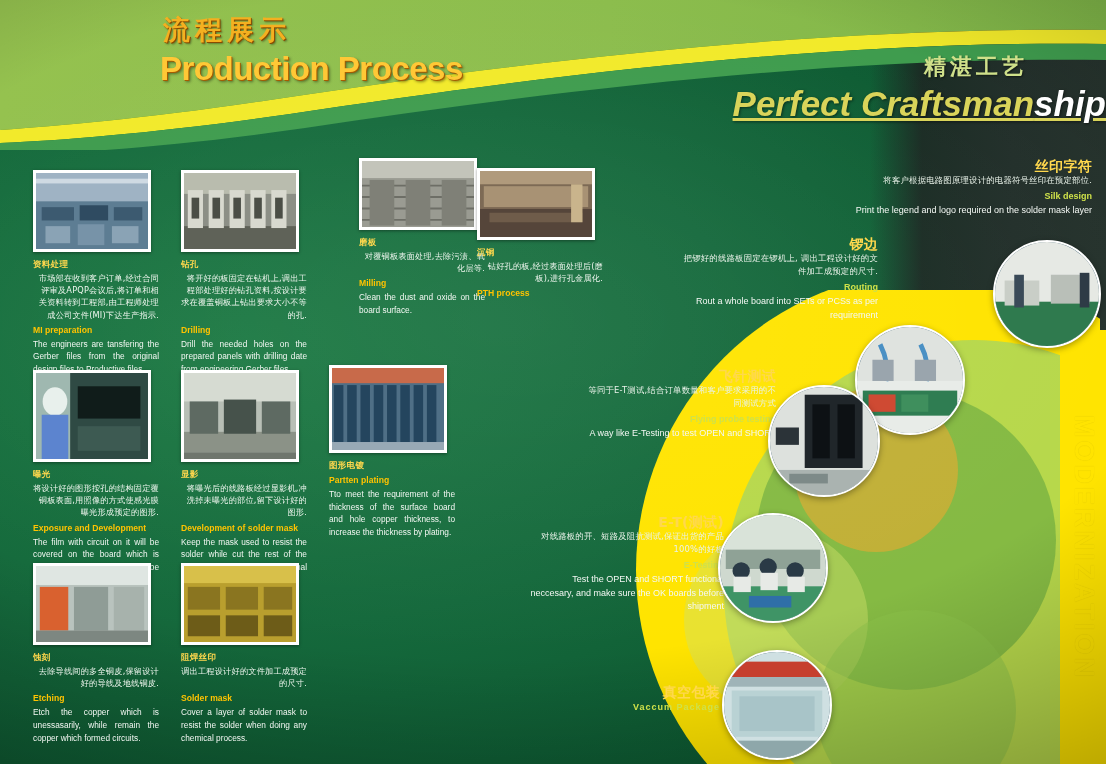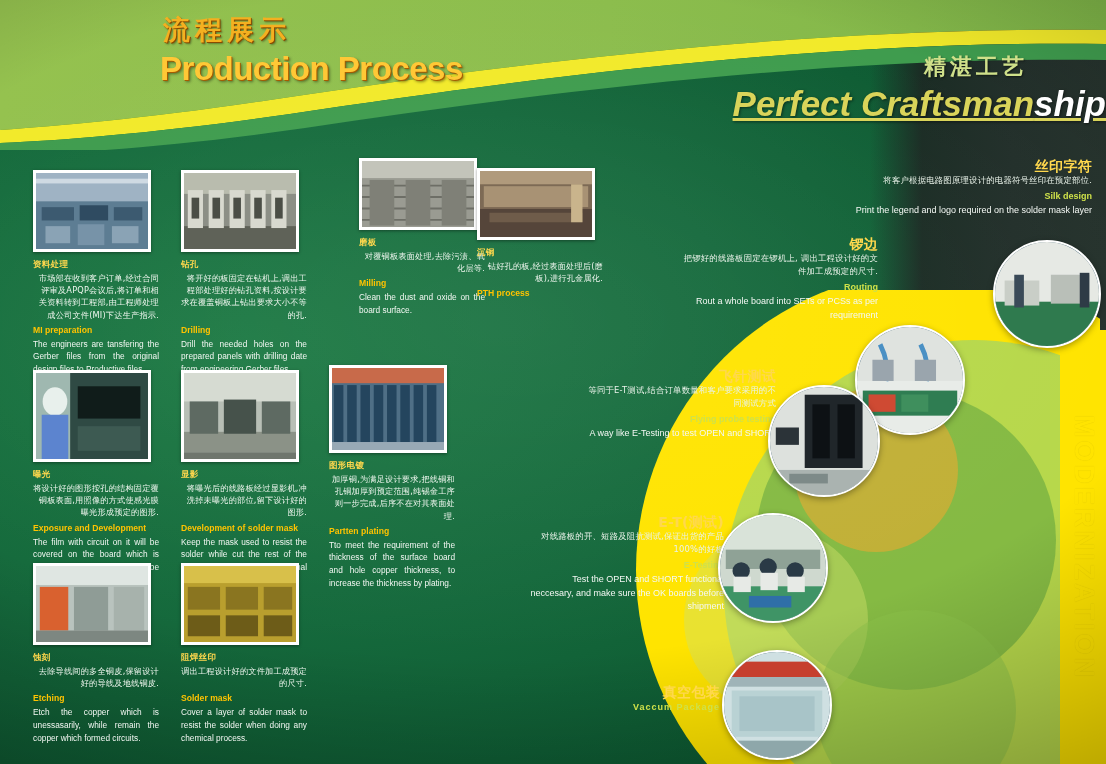--- a/index.html
+++ b/index.html
@@ -302,21 +302,20 @@
           <rect x="58" y="18" width="10" height="60"></rect>
             <rect x="72" y="18" width="10" height="60"></rect>
           <rect x="86" y="18" width="10" height="60"></rect>
             <rect x="100" y="18" width="10" height="60"></rect>
         </g>
         <rect y="78" width="118" height="10" fill="#98a9b5"></rect>
       </svg>
     </div>
     <div class="txt">
       <div class="h-cn">图形电镀</div>
-      <div class="p-cn">加厚铜,为满足设计要求,把线铜和孔铜加厚到预定范围,纯锡金工序则一步完成,后序不在对其表面处理.</div>
       <div class="h-en">Partten plating</div>
       <div class="p-en">Tto meet the requirement of the thickness of the surface board and hole copper thickness, to increase the thickness by plating.</div>
     </div>
   </div>
 
   <div class="card" style="left:33px;top:563px;">
     <div class="photo" style="height:82px;">
       <svg class="ph" viewBox="0 0 118 82" preserveAspectRatio="none">
         <rect width="118" height="82" fill="#b9c3be"></rect>
         <rect y="0" width="118" height="20" fill="#dfe6e2"></rect>

